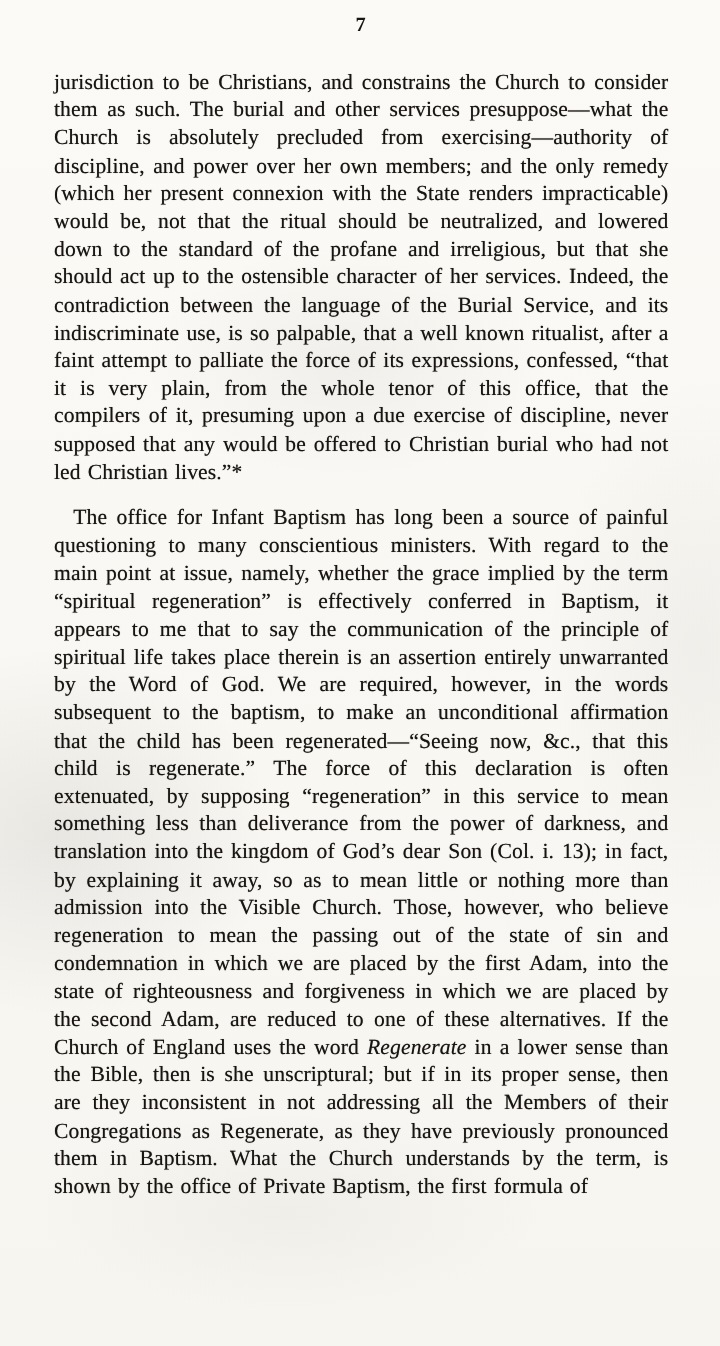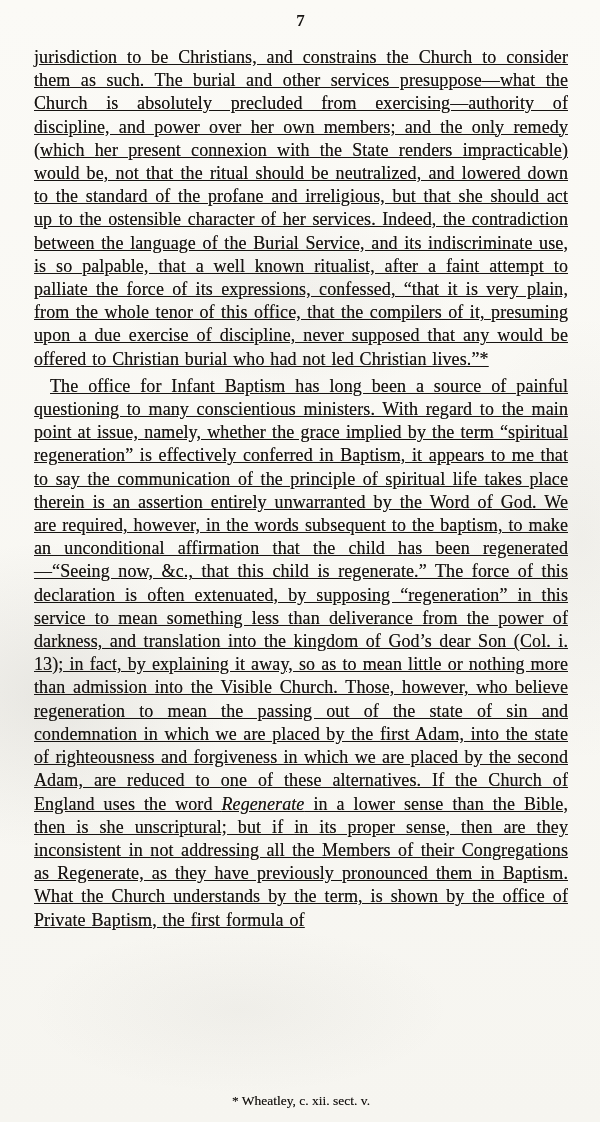--- a/index.html
+++ b/index.html
@@ -36,22 +36,21 @@
   }
   .body-text {
     font-size: 18px;
     line-height: 23.2px;
     text-align: justify;
     word-spacing: 1.2px;
     letter-spacing: 0.1px;
     text-shadow: 0 0 0.6px rgba(30, 26, 22, 0.65);
   }
   .para {
-    margin: 4px;
-    text-decoration: underline;
+    margin: 15px;
   }
   .para.indent {
     text-indent: 16px;
   }
   .ital {
     font-style: italic;
   }
   .footnote {
     margin-top: auto;
     text-align: center;
@@ -69,15 +68,14 @@
   <div class="page-number">7</div>
 
   <div class="body-text">
 
     <p class="para">jurisdiction to be Christians, and constrains the Church to consider them as such.  The burial and other services presuppose—what the Church is absolutely precluded from exercising—authority of discipline, and power over her own members; and the only remedy (which her present connexion with the State renders impracticable) would be, not that the ritual should be neutralized, and lowered down to the standard of the profane and irreligious, but that she should act up to the ostensible character of her services. Indeed, the contradiction between the language of the Burial Service, and its indiscriminate use, is so palpable, that a well known ritualist, after a faint attempt to palliate the force of its expressions, confessed, “that it is very plain, from the whole tenor of this office, that the compilers of it, presuming upon a due exercise of discipline, never supposed that any would be offered to Christian burial who had not led Christian lives.”*</p>
 
     <p class="para indent"><span>The office for Infant Baptism has long been a source of painful questioning to many conscientious ministers.  With regard to the main point at issue, namely, whether the grace implied by the term “spiritual regeneration” is effectively conferred in Baptism, it appears to me that to say the communication of the principle of spiritual life takes place therein is an assertion entirely unwarranted by the Word of God. We are required, however, in the words subsequent to the baptism, to make an unconditional affirmation that the child has been regenerated—“Seeing now, &amp;c., that this child is regenerate.”  The force of this declaration is often extenuated, by supposing “regeneration” in this service to mean something less than deliverance from the power of darkness, and translation into the kingdom of God’s dear Son (Col. i. 13); in fact, by explaining it away, so as to mean little or nothing more than admission into the Visible Church.  Those, however, who believe regeneration to mean the passing out of the state of sin and condemnation in which we are placed by the first Adam, into the state of righteousness and forgiveness in which we are placed by the second Adam, are reduced to one of these alternatives.  If the Church of England uses the word </span><em class="ital">Regenerate</em><span> in a lower sense than the Bible, then is she unscriptural; but if in its proper sense, then are they inconsistent in not addressing all the Members of their Congregations as Regenerate, as they have previously pronounced them in Baptism.  What the Church understands by the term, is shown by the office of Private Baptism, the first formula of</span></p>
 
   </div>
 
-  <div class="footnote">* Wheatley, c. xii. sect. v.</div>
 
 </div>
 
 </body></html>

